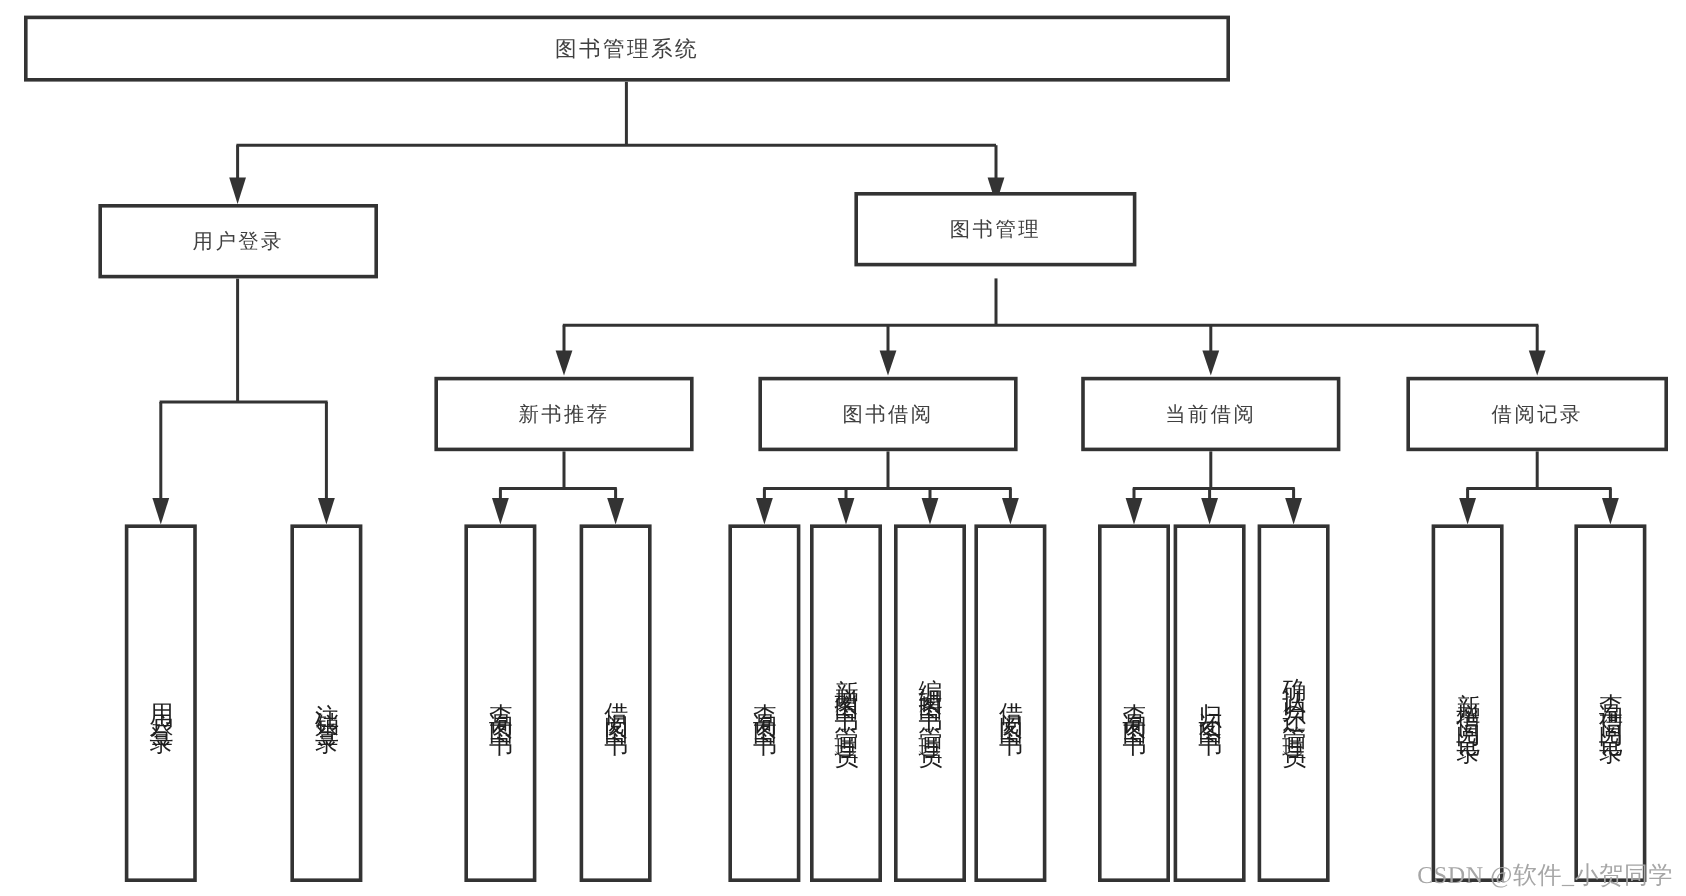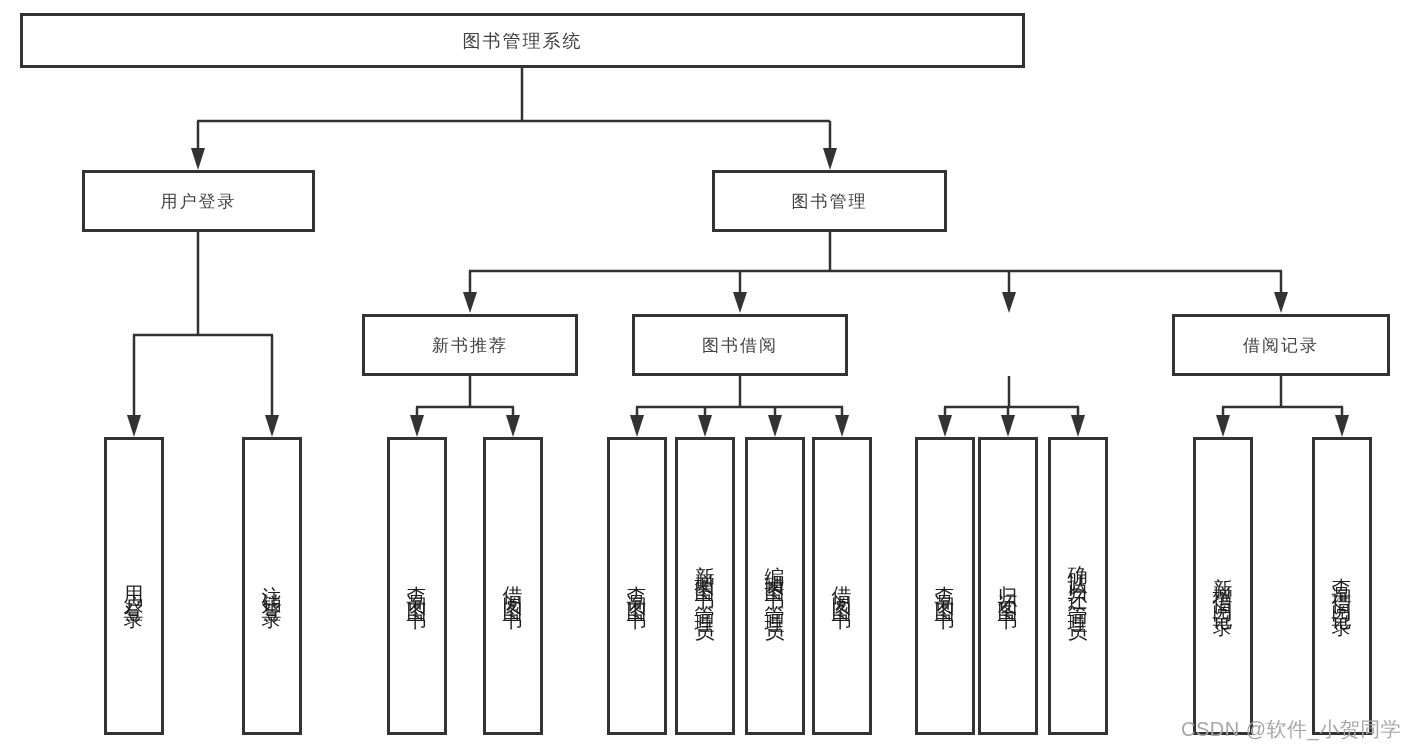--- a/index.html
+++ b/index.html
@@ -52,20 +52,21 @@
   }
   .watermark {
     position: absolute;
     left: 1181px;
     top: 716px;
     font-size: 20px;
     color: #a6a6a6;
     letter-spacing: 0.5px;
     z-index: 5;
     white-space: nowrap;
+    font-family: Liberation Serif, serif;
   }
 </style>
 </head>
 <body>
 
 <div class="stage">
 
   <svg class="connectors" viewBox="0 0 1405 747" xmlns="http://www.w3.org/2000/svg">
     <g stroke="#333333" stroke-width="2.5" fill="none">
 
@@ -128,24 +129,25 @@
       <polygon points="1001,415 1015,415 1008,437"></polygon>
       <polygon points="1071,415 1085,415 1078,437"></polygon>
       <polygon points="1216,415 1230,415 1223,437"></polygon>
       <polygon points="1335,415 1349,415 1342,437"></polygon>
     </g>
   </svg>
 
   <div class="node root" style="left:20px; top:13px; width:1005px; height:55px;">图书管理系统</div>
 
   <div class="node" style="left:82px; top:170px; width:233px; height:62px;">用户登录</div>
-  <div class="node" style="left:712px; top:170px; width:235px; height:62px;">图书管理</div>
+  <div class="node" style="left:712px; top:160px; width:235px; height:62px;">图书管理</div>
 
   <div class="node" style="left:362px; top:314px; width:216px; height:62px;">新书推荐</div>
   <div class="node" style="left:632px; top:314px; width:216px; height:62px;">图书借阅</div>
+  <div class="node" style="left:901px; top:314px; width:216px; height:62px;">当前借阅</div>
   <div class="node" style="left:1172px; top:314px; width:218px; height:62px;">借阅记录</div>
 
   <div class="vnode" style="left:104px;">
     <span>用户登录</span>
   </div>
   <div class="vnode" style="left:242px;">
     <span>注销登录</span>
   </div>
 
   <div class="vnode" style="left:387px;">

